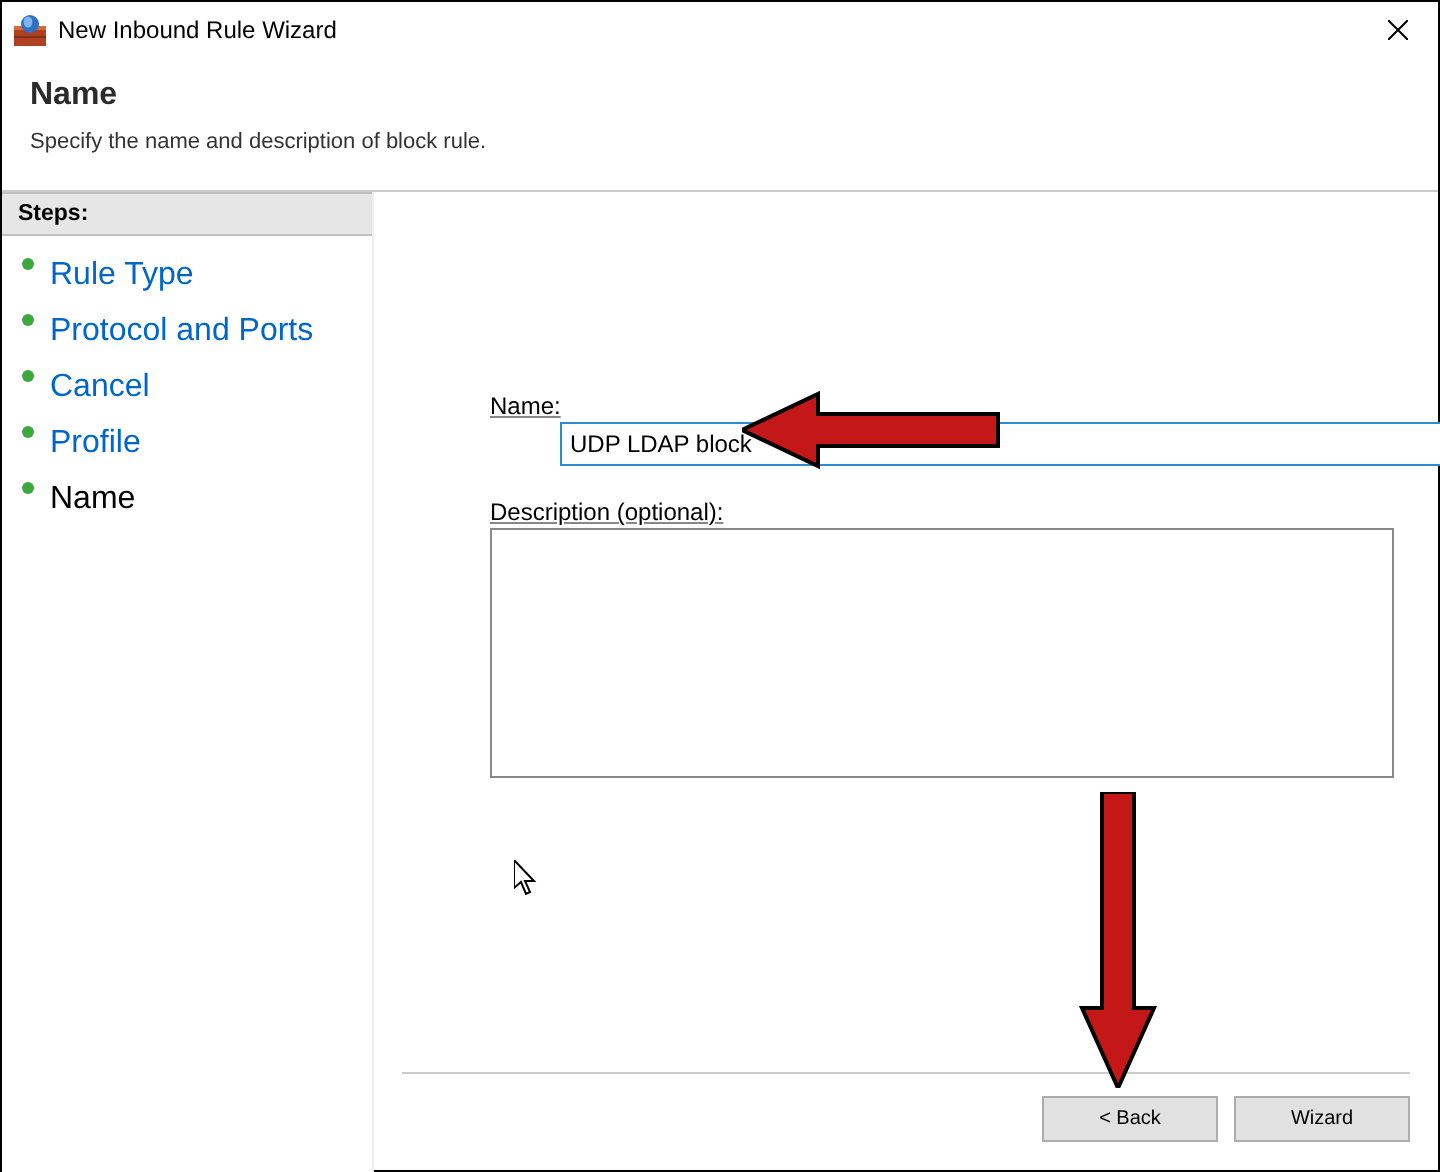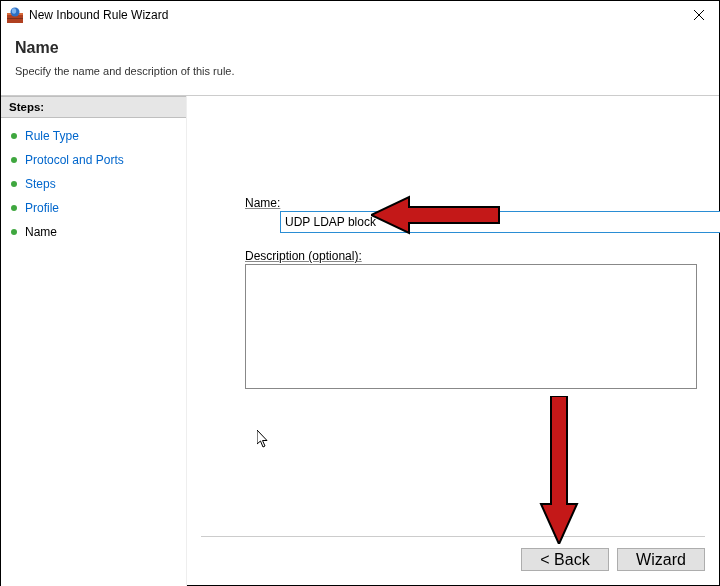--- a/index.html
+++ b/index.html
@@ -74,23 +74,23 @@
       background: #e6e6e6;
       border: 1px solid #bfbfbf;
       border-left: none;
       border-right: none;
       font-weight: bold;
       font-size: 11.5px;
       padding: 4px 8px;
     }
     .sidebar ul { list-style: none; padding: 6px 2px; }
     .sidebar li {
-      display: flex; align-items: center;
+      display: flex; align-items: flex-start;
       padding: 5px 8px;
-      font-size: 12px;
+      font-size: 16px;
     }
     .bullet {
       width: 6px; height: 6px;
       border-radius: 50%;
       margin-right: 8px;
       flex: 0 0 auto;
     }
     .bullet.done { background: #3fa73f; }
     .bullet.current { background: #3fa73f; }
     .step-label.link { color: #0066cc; }
@@ -135,21 +135,21 @@
     }
 
     
     .button-row {
       position: absolute;
       right: 14px; bottom: 14px;
       display: flex; gap: 8px;
     }
     .btn {
       width: 88px; height: 23px;
-      font-family: inherit; font-size: 16px;
+      font-family: inherit; font-size: 10px;
       background: #e1e1e1;
       border: 1px solid #adadad;
       cursor: pointer;
     }
     .btn:focus, .btn.default {
       border: 1px solid #0078d7;
       outline: 1px solid #0078d7;
     }
 
     
@@ -194,40 +194,40 @@
     <div class="close">
       <svg viewBox="0 0 10 10" width="10" height="10">
         <line x1="0" y1="0" x2="10" y2="10" stroke="#000" stroke-width="1"></line>
         <line x1="10" y1="0" x2="0" y2="10" stroke="#000" stroke-width="1"></line>
       </svg>
     </div>
   </div>
 
   <div class="header">
     <div class="heading">Name</div>
-    <div class="subtitle">Specify the name and description of this rule.</div>
+    <div class="subtitle">Specify the name and description of block rule.</div>
   </div>
   <hr class="header-rule">
 
   <div class="body">
 
     <div class="sidebar">
       <div class="steps-header">Steps:</div>
       <ul>
         <li>
           <span class="bullet done"></span>
           <span class="step-label link">Rule Type</span>
         </li>
         <li>
           <span class="bullet done"></span>
           <span class="step-label link">Protocol and Ports</span>
         </li>
         <li>
           <span class="bullet done"></span>
-          <span class="step-label link">Steps</span>
+          <span class="step-label link">Cancel</span>
         </li>
         <li>
           <span class="bullet done"></span>
           <span class="step-label link">Profile</span>
         </li>
         <li>
           <span class="bullet current"></span>
           <span class="step-label current">Name</span>
         </li>
       </ul>

